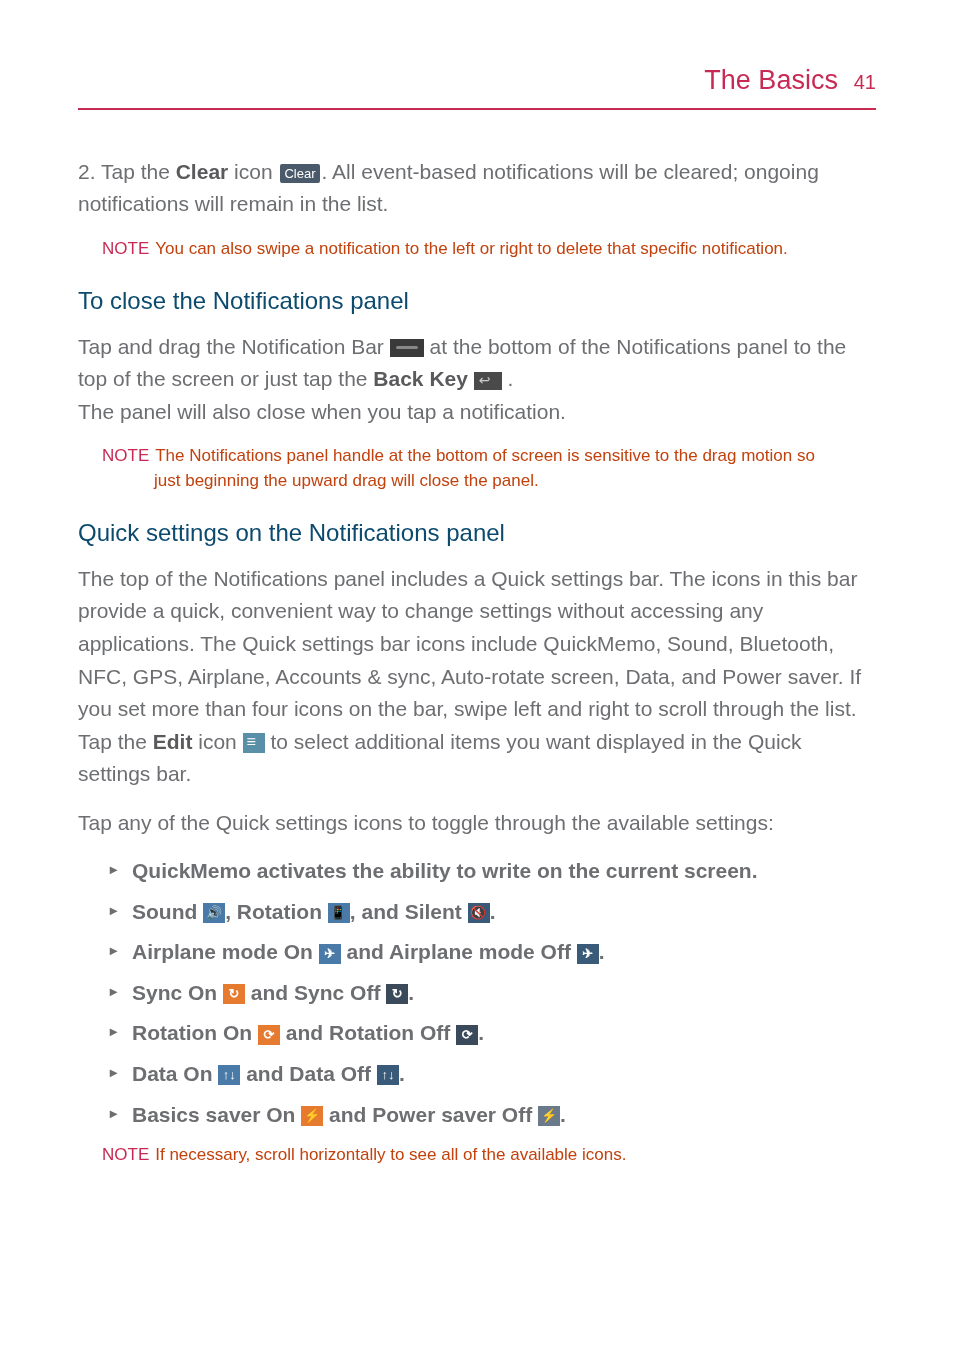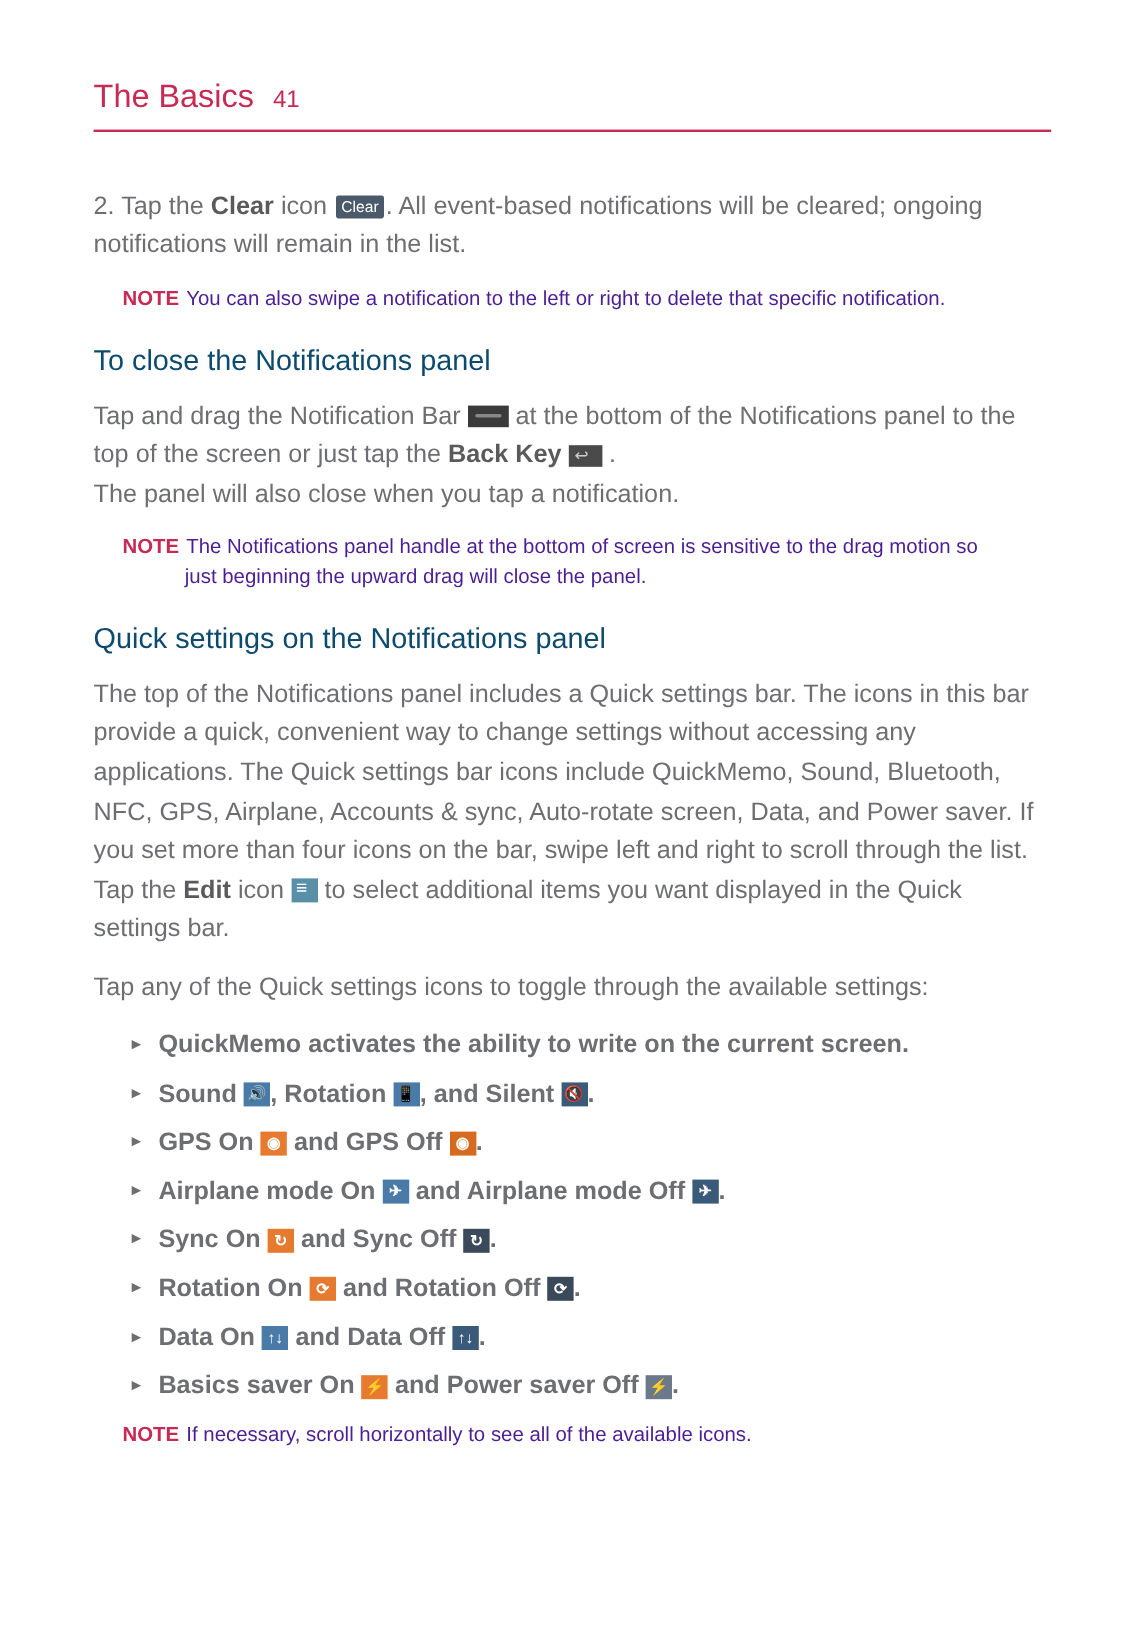--- a/index.html
+++ b/index.html
@@ -11,21 +11,21 @@
       color: #6d6e71;
       font-size: 21px;
       line-height: 1.55;
       padding: 60px 78px 40px 78px;
       position: relative;
     }
     .header {
       border-bottom: 2px solid #c72a53;
       padding-bottom: 6px;
       margin-bottom: 46px;
-      text-align: left;
+      text-align: right;
     }
     .header-title {
       color: #c72a53;
       font-size: 27px;
       font-weight: 400;
       display: inline;
     }
     .header-page {
       color: #c72a53;
       font-size: 20px;
@@ -123,25 +123,25 @@
     .bg-dorange { background: #d66a1e; }
     .bg-dark { background: #3a4a5a; }
     .bg-gray { background: #6a7a8a; }
     .note-block {
       margin: 12px 0 18px 24px;
       font-size: 17px;
       line-height: 1.45;
     }
     .note-label {
       color: #c72a53;
-      font-weight: bold;
+      font-weight: normal;
       margin-right: 6px;
     }
     .note-text {
-      color: #4c1d95;
+      color: #c2410c;
     }
     .note-indent {
       margin-left: 52px;
       display: block;
     }
     h3.section {
       color: #0c4a6e;
       font-size: 24px;
       font-weight: 400;
       margin: 20px 0 12px 0;
@@ -206,23 +206,20 @@
 
 <ul class="settings-list">
   <li><span>QuickMemo activates the ability to write on the current screen.</span></li>
 
   <li>
     <span>Sound </span><span class="icon-small bg-blue">🔊</span><span>, Rotation </span><span class="icon-small bg-blue">📱</span><span>, and Silent </span><span class="icon-small bg-gblue">🔇</span><span>.</span>
   </li>
 
 
 
-  <li>
-    <span>GPS On </span><span class="icon-small bg-orange">◉</span><span> and GPS Off </span><span class="icon-small bg-dorange">◉</span><span>.</span>
-  </li>
 
   <li>
     <span>Airplane mode On </span><span class="icon-small bg-blue">✈</span><span> and Airplane mode Off </span><span class="icon-small bg-gblue">✈</span><span>.</span>
   </li>
 
   <li>
     <span>Sync On </span><span class="icon-small bg-orange">↻</span><span> and Sync Off </span><span class="icon-small bg-dark">↻</span><span>.</span>
   </li>
 
   <li>

